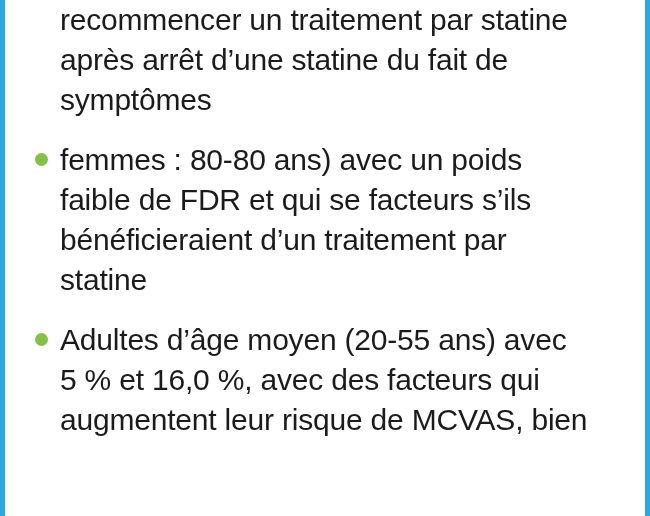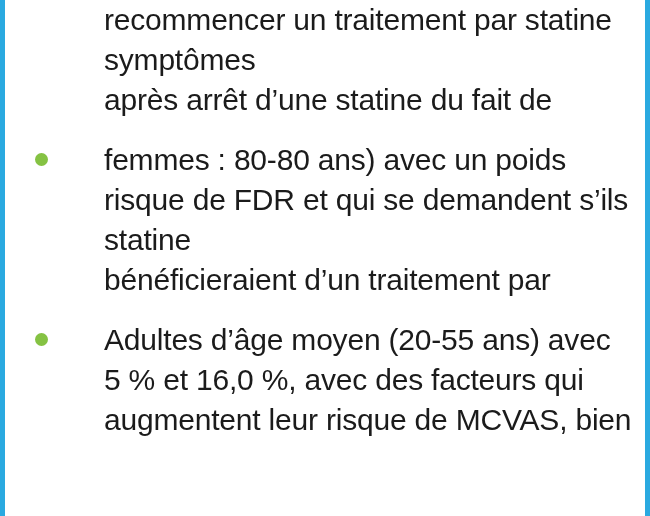--- a/index.html
+++ b/index.html
@@ -43,41 +43,40 @@
     position: absolute;
     left: -25px;
     top: 13px;
     width: 13px;
     height: 13px;
     border-radius: 50%;
     background: #85C243;
   }
   .line {
     white-space: nowrap;
-    margin-left: 44px;
   }
 </style>
 </head>
 <body>
 
 <div class="panel">
   <div class="content">
 
     <div class="para">
       <div class="line">recommencer un traitement par statine</div>
+      <div class="line">après arrêt d’une statine du fait de</div>
       <div class="line">symptômes</div>
-      <div class="line">après arrêt d’une statine du fait de</div>
     </div>
 
     <div class="para bulleted">
       <span class="bullet"></span>
       <div class="line">femmes : 80-80 ans) avec un poids</div>
-      <div class="line">risque de FDR et qui se demandent s’ils</div>
+      <div class="line">faible de FDR et qui se facteurs s’ils</div>
+      <div class="line">bénéficieraient d’un traitement par</div>
       <div class="line">statine</div>
-      <div class="line">bénéficieraient d’un traitement par</div>
     </div>
 
     <div class="para bulleted">
       <span class="bullet"></span>
       <div class="line">Adultes d’âge moyen (20-55 ans) avec</div>
       <div class="line">5 % et 16,0 %, avec des facteurs qui</div>
       <div class="line">augmentent leur risque de MCVAS, bien</div>
     </div>
 
   </div>

